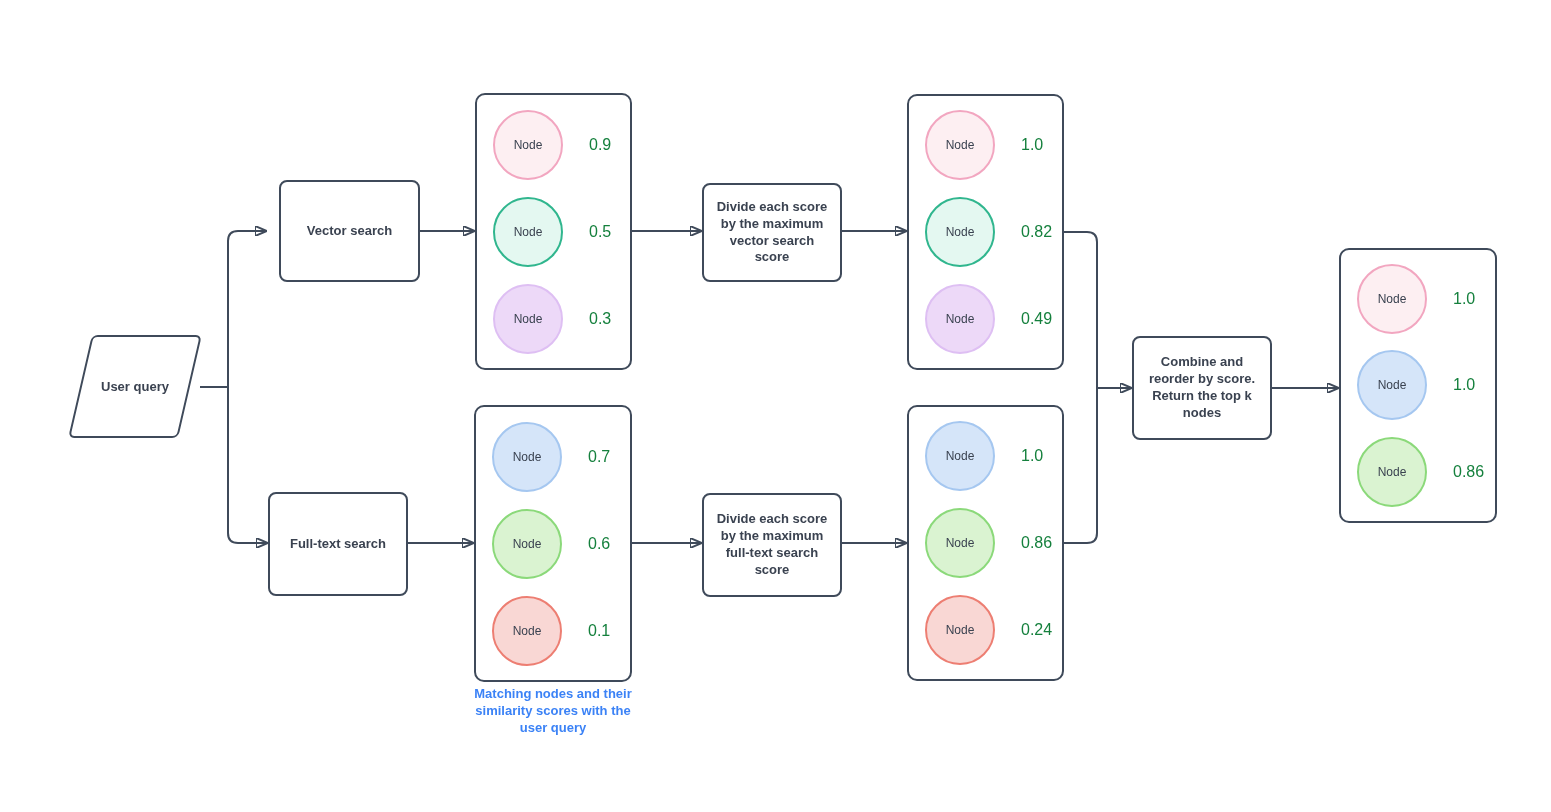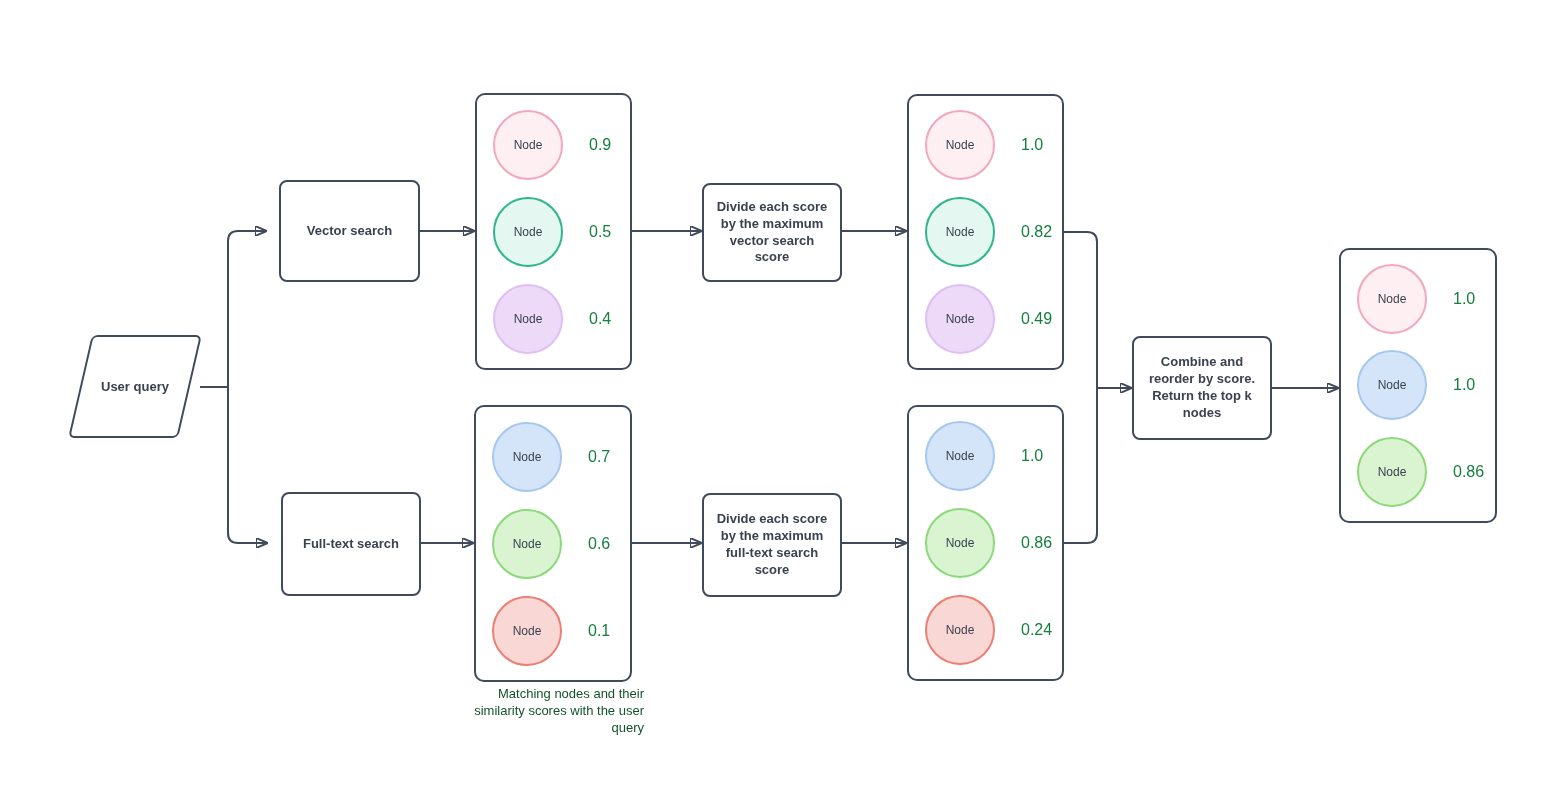--- a/index.html
+++ b/index.html
@@ -87,40 +87,40 @@
     justify-content: center;
   }
   #user-query .unskew {
     transform: skewX(13deg);
     font-weight: bold;
     font-size: 13px;
   }
 
   
   #vector-search   { left: 267px; top: 180px; width: 141px; height: 102px; margin-left: 12px; }
-  #fulltext-search { left: 281px; top: 492px; width: 140px; height: 104px; }
+  #fulltext-search { left: 268px; top: 492px; width: 140px; height: 104px; }
   #divide-vector   { left: 702px; top: 183px; width: 140px; height:  99px; }
   #divide-fulltext { left: 702px; top: 493px; width: 140px; height: 104px; }
   #combine         { left: 1132px; top: 336px; width: 140px; height: 104px; }
 
   #panel-vector-raw    { left: 475px; top:  93px; width: 157px; height: 277px; }
   #panel-vector-norm   { left: 907px; top:  94px; width: 157px; height: 276px; }
   #panel-fulltext-raw  { left: 474px; top: 405px; width: 158px; height: 277px; }
   #panel-fulltext-norm { left: 907px; top: 405px; width: 157px; height: 276px; }
   #panel-final         { left: 1339px; top: 248px; width: 158px; height: 275px; }
 
   #caption {
     position: absolute;
     left: 462px; top: 686px;
     width: 182px;
-    text-align: right;
-    font-weight: normal;
+    text-align: center;
+    font-weight: bold;
     font-size: 13px;
     line-height: 1.3;
-    color: #14532d;
+    color: #3b82f6;
   }
 </style>
 </head>
 <body>
 
 <div class="canvas">
 
   <svg class="connectors" viewBox="0 0 1551 812" xmlns="http://www.w3.org/2000/svg">
     <defs>
       <marker id="arrow" markerUnits="userSpaceOnUse" markerWidth="12" markerHeight="10" refX="11" refY="5" orient="auto">
@@ -177,21 +177,21 @@
     <div class="node-row">
       <div class="node-circle teal">
         <span>Node</span>
       </div>
       <span class="score">0.5</span>
     </div>
     <div class="node-row">
       <div class="node-circle purple">
         <span>Node</span>
       </div>
-      <span class="score">0.4</span>
+      <span class="score">0.3</span>
     </div>
   </div>
 
   <div id="panel-vector-norm" class="panel">
     <div class="node-row">
       <div class="node-circle pink">
         <span>Node</span>
       </div>
       <span class="score">1.0</span>
     </div>

